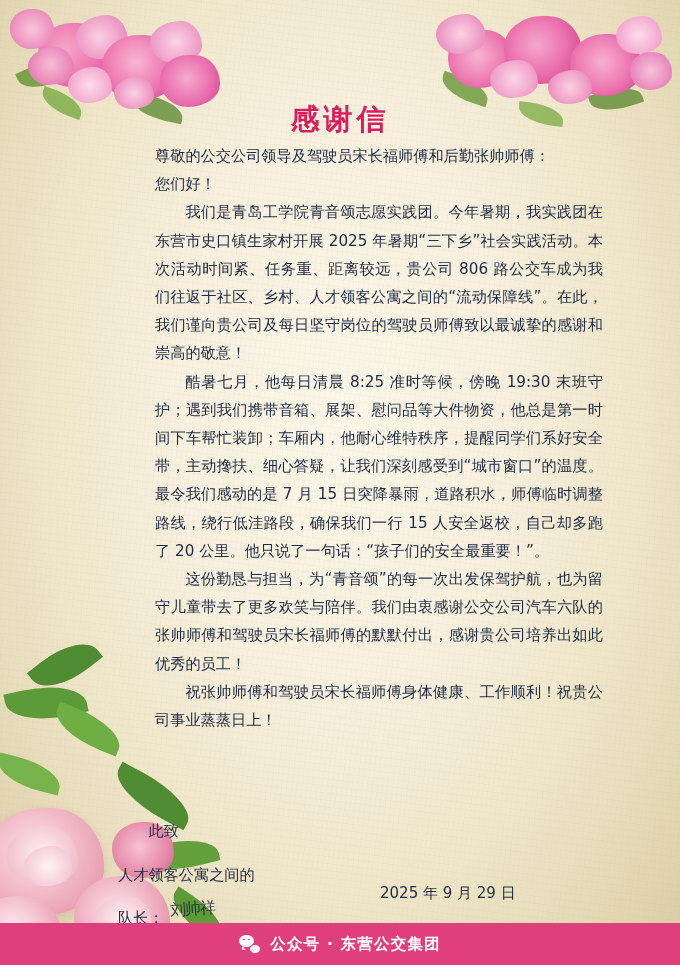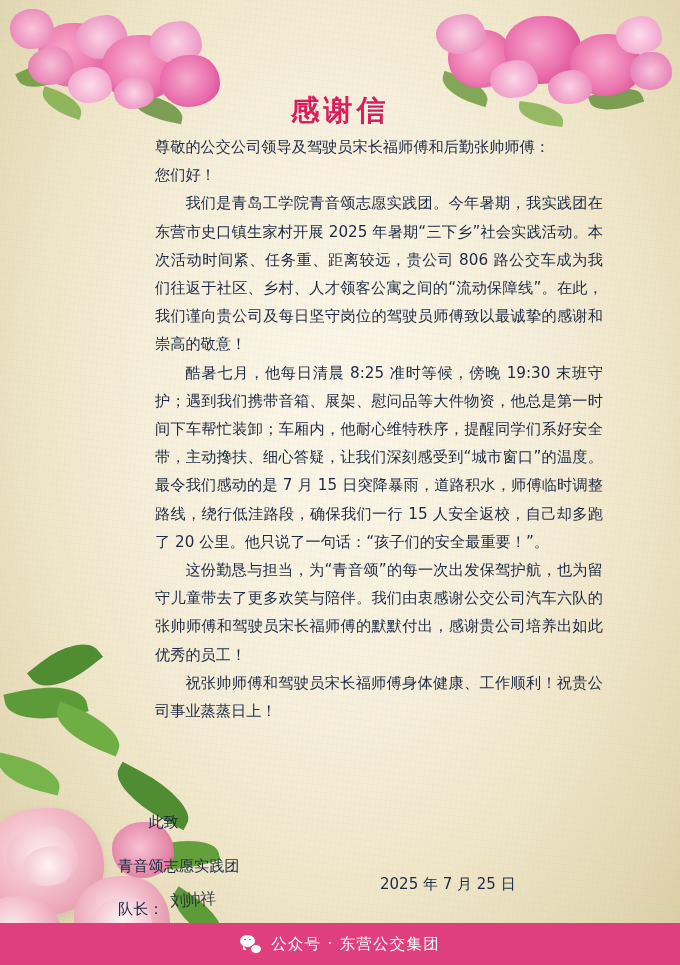--- a/index.html
+++ b/index.html
@@ -50,21 +50,21 @@
 
   
   #flowers-top-left { position: absolute; left: 10px; top: 5px; width: 240px; height: 130px; }
   #flowers-top-right { position: absolute; left: 430px; top: 8px; width: 245px; height: 125px; }
   #flowers-bottom-left { position: absolute; left: -10px; top: 640px; width: 260px; height: 330px; }
 
   
   #letter {
     position: absolute;
     left: 0;
-    top: 3px;
+    top: 12px;
     width: 680px;
     height: 814px;
   }
 
   #title {
     position: absolute;
     left: 0;
     top: 88px;
     width: 680px;
     text-align: center;
@@ -186,20 +186,21 @@
     position: absolute;
     width: 1.9px; height: 1.9px;
     background: #df3f7d;
     border-radius: 50%;
   }
   #footer-text {
     color: #ffffff;
     font-family: "DejaVu Sans", sans-serif;
     font-size: 15.5px;
     letter-spacing: 1.2px;
+    font-weight: bold;
   }
 </style>
 </head>
 <body>
 
 <div id="page">
   <div id="paper-texture"></div>
 
   <div id="flowers-top-left">
     <div class="leaf" style="left:8px; top:58px; width:48px; height:24px; background:#6f9b3f; transform:rotate(-25deg); opacity:.9;"></div>
@@ -259,33 +260,33 @@
       <p>尊敬的公交公司领导及驾驶员宋长福师傅和后勤张帅师傅：</p>
       <p>您们好！</p>
       <p class="indent">我们是青岛工学院青音颂志愿实践团。今年暑期，我实践团在东营市史口镇生家村开展 2025 年暑期“三下乡”社会实践活动。本次活动时间紧、任务重、距离较远，贵公司 806 路公交车成为我们往返于社区、乡村、人才领客公寓之间的“流动保障线”。在此，我们谨向贵公司及每日坚守岗位的驾驶员师傅致以最诚挚的感谢和崇高的敬意！</p>
       <p class="indent">酷暑七月，他每日清晨 8:25 准时等候，傍晚 19:30 末班守护；遇到我们携带音箱、展架、慰问品等大件物资，他总是第一时间下车帮忙装卸；车厢内，他耐心维特秩序，提醒同学们系好安全带，主动搀扶、细心答疑，让我们深刻感受到“城市窗口”的温度。最令我们感动的是 7 月 15 日突降暴雨，道路积水，师傅临时调整路线，绕行低洼路段，确保我们一行 15 人安全返校，自己却多跑了 20 公里。他只说了一句话：“孩子们的安全最重要！”。</p>
       <p class="indent">这份勤恳与担当，为“青音颂”的每一次出发保驾护航，也为留守儿童带去了更多欢笑与陪伴。我们由衷感谢公交公司汽车六队的张帅师傅和驾驶员宋长福师傅的默默付出，感谢贵公司培养出如此优秀的员工！</p>
       <p class="indent">祝张帅师傅和驾驶员宋长福师傅身体健康、工作顺利！祝贵公司事业蒸蒸日上！</p>
     </div>
 
     <div id="signature-block">
       <p class="indent">此致</p>
-      <p>青音颂志愿实践团</p>
+      <p>人才领客公寓之间的</p>
       <div class="sig-line">
         <span>队长：</span>
         <span id="handwriting-name">刘帅祥</span>
       </div>
       <div class="sig-line">
 
         <span id="phone-mask">181XXXX5152</span>
 
       </div>
     </div>
 
-    <div id="letter-date">2025 年 7 月 25 日</div>
+    <div id="letter-date">2025 年 9 月 29 日</div>
   </div>
 
   <div id="footer-bar">
     <span id="wechat-icon">
       <span class="big"></span>
       <span class="small"></span>
       <span class="eye" style="left:4px; top:4px;"></span>
       <span class="eye" style="left:9px; top:4px;"></span>
     </span>
     <span id="footer-text">公众号 · 东营公交集团</span>

